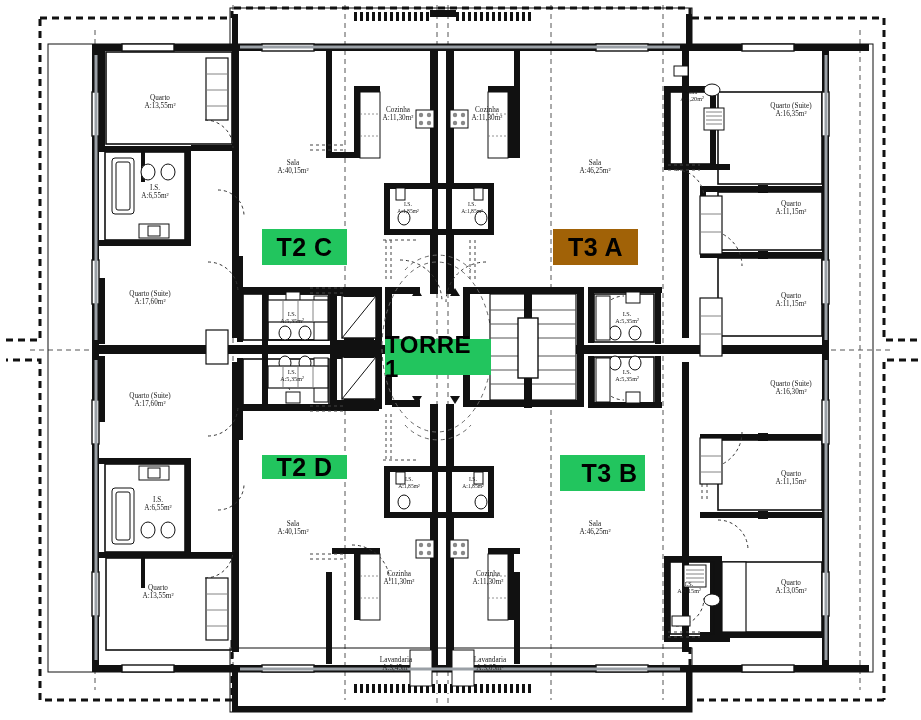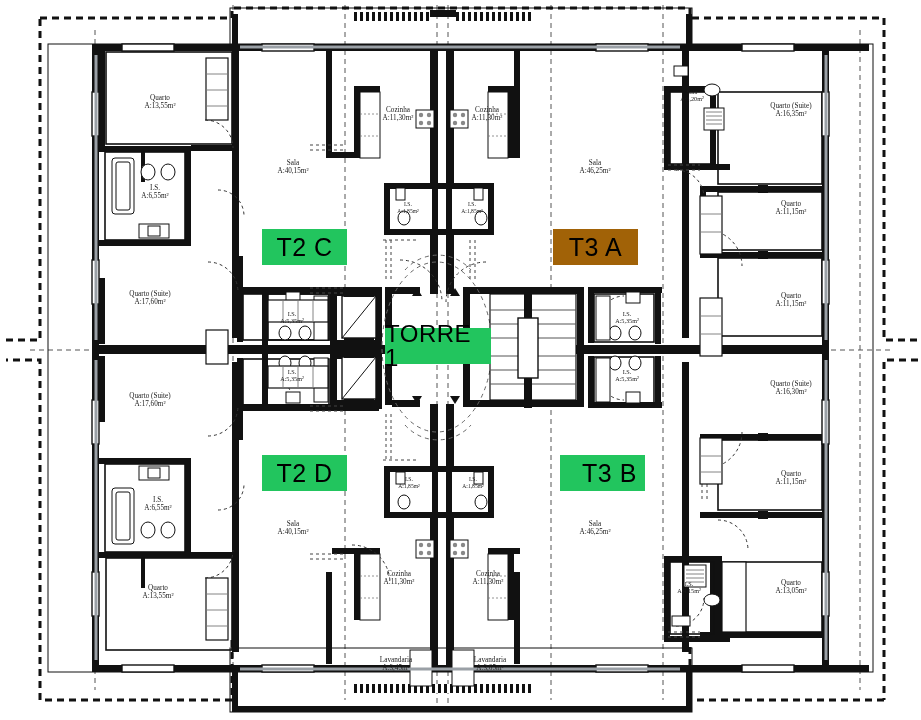--- a/index.html
+++ b/index.html
@@ -5,21 +5,21 @@
 <style>
   html,body{margin:0;padding:0;background:#ffffff;}
   body{font-family:"Liberation Sans",sans-serif;}
   #plan{position:relative;width:921px;height:720px;background:#ffffff;overflow:hidden;}
   #plan svg{position:absolute;left:0;top:0;}
   .unit-tag{
     position:absolute;
     background:#22c55e;
     color:#000000;
     font-family:"Liberation Sans",sans-serif;
-    font-weight:normal;
+    font-weight:bold;
     display:flex;align-items:center;justify-content:center;
     letter-spacing:0.5px;
     line-height:1;
     box-sizing:border-box;
   }
   .tag-unit{font-size:25px;}
   .tag-tower{font-size:24px;}
   .rlabel{
     position:absolute;
     text-align:center;
@@ -509,22 +509,22 @@
     <line x1="826" y1="55" x2="826" y2="340"></line>
     <line x1="826" y1="360" x2="826" y2="660"></line>
     <line x1="240" y1="47" x2="680" y2="47"></line>
     <line x1="240" y1="669" x2="680" y2="669"></line>
   </g>
 </svg>
 
 <div>
   <div class="unit-tag tag-unit" style="left: 262px; top: 229px; width: 85px; height: 36px; background: rgb(34, 197, 94); color: rgb(0, 0, 0);">T2 C</div>
   <div class="unit-tag tag-unit" style="left: 553px; top: 229px; width: 85px; height: 36px; background: #a16207; color: rgb(0, 0, 0);">T3 A</div>
-  <div class="unit-tag tag-tower" style="left: 385px; top: 328px; width: 106px; height: 36px; background: rgb(34, 197, 94); color: rgb(0, 0, 0);">TORRE 1</div>
-  <div class="unit-tag tag-unit" style="left: 262px; top: 455px; width: 85px; height: 36px; background: rgb(34, 197, 94); color: rgb(0, 0, 0);">T2 D</div>
+  <div class="unit-tag tag-tower" style="left: 385px; top: 339px; width: 106px; height: 36px; background: rgb(34, 197, 94); color: rgb(0, 0, 0);">TORRE 1</div>
+  <div class="unit-tag tag-unit" style="left: 262px; top: 455px; width: 85px; height: 24px; background: rgb(34, 197, 94); color: rgb(0, 0, 0);">T2 D</div>
   <div class="unit-tag tag-unit" style="left: 560px; top: 455px; width: 85px; height: 36px; background: rgb(34, 197, 94); color: rgb(0, 0, 0); padding-left: 14px;">T3 B</div>
 </div>
 
 <div id="room-labels">
       <div class="rlabel sz-n" style="left: 160px; top: 102px;">
         <span class="rn">Quarto</span>
         <span class="ra">A:13,55m²</span>
       </div>
       <div class="rlabel sz-n" style="left: 293px; top: 167px;">
         <span class="rn">Sala</span>

